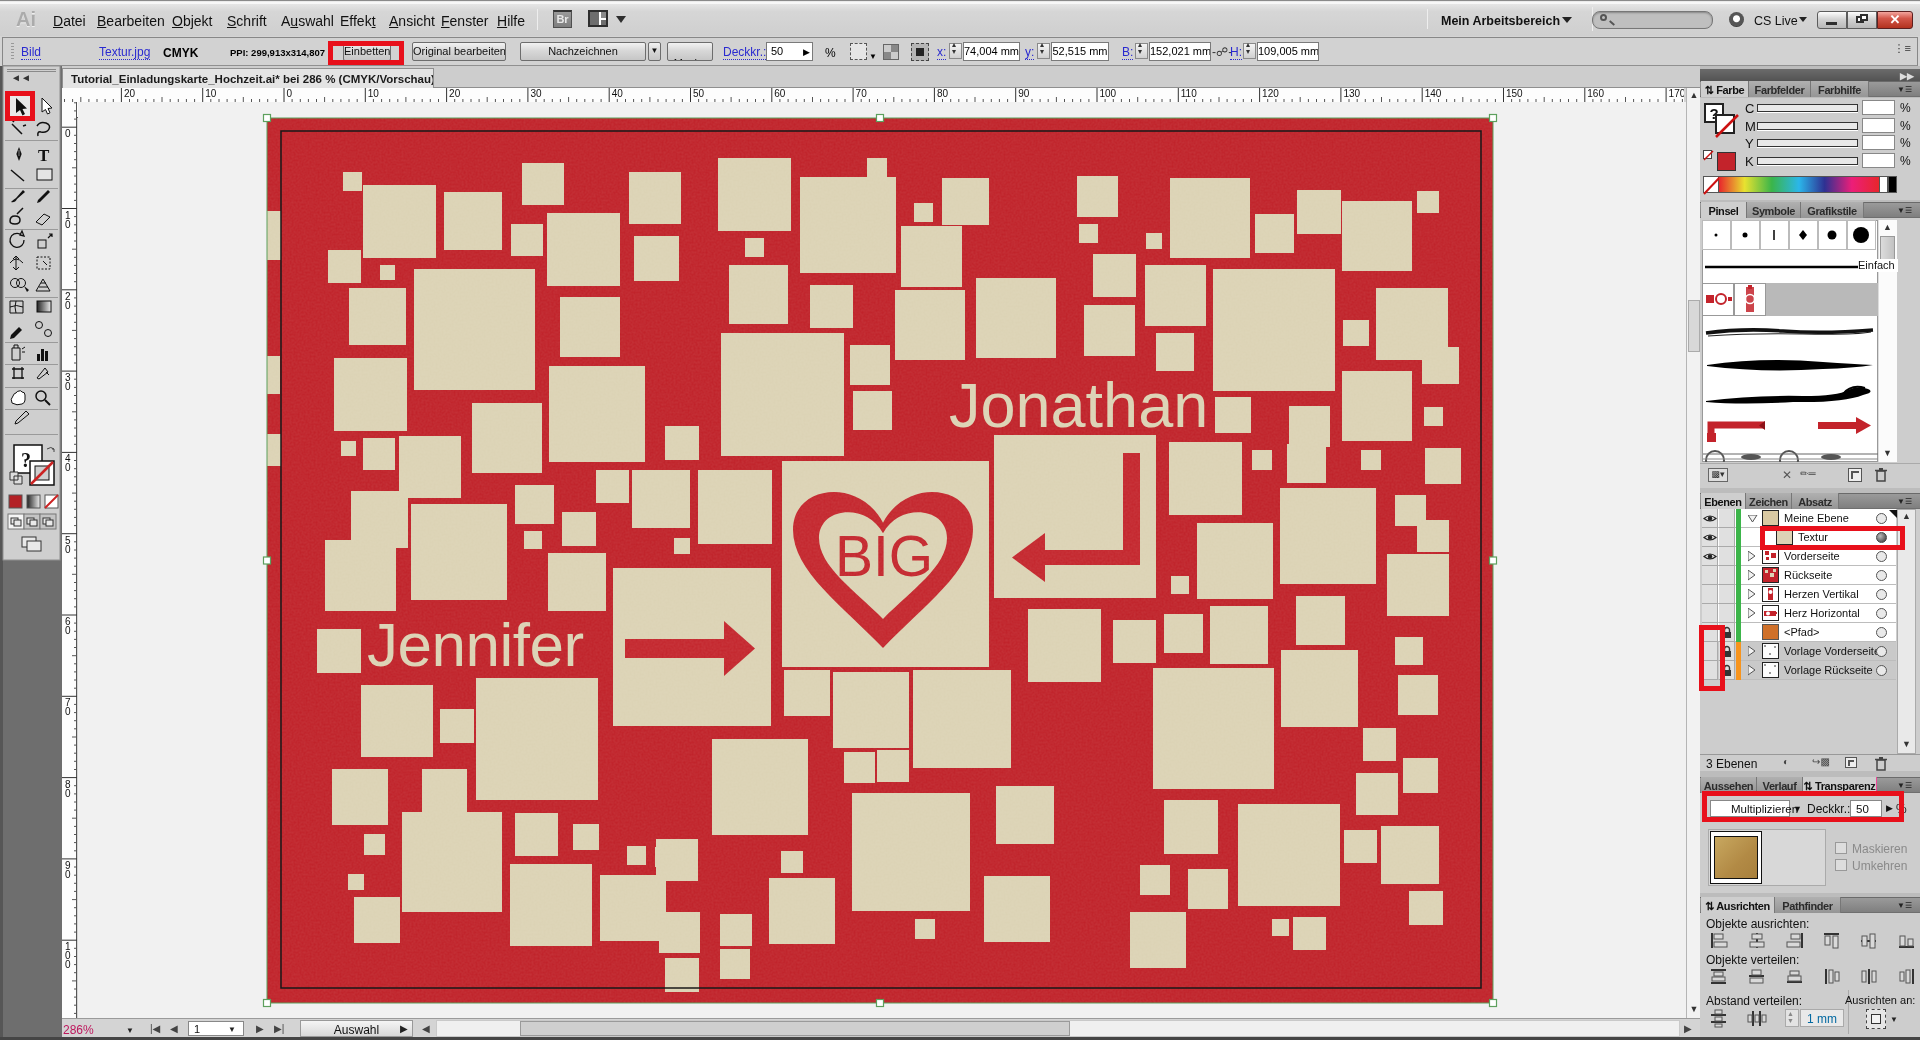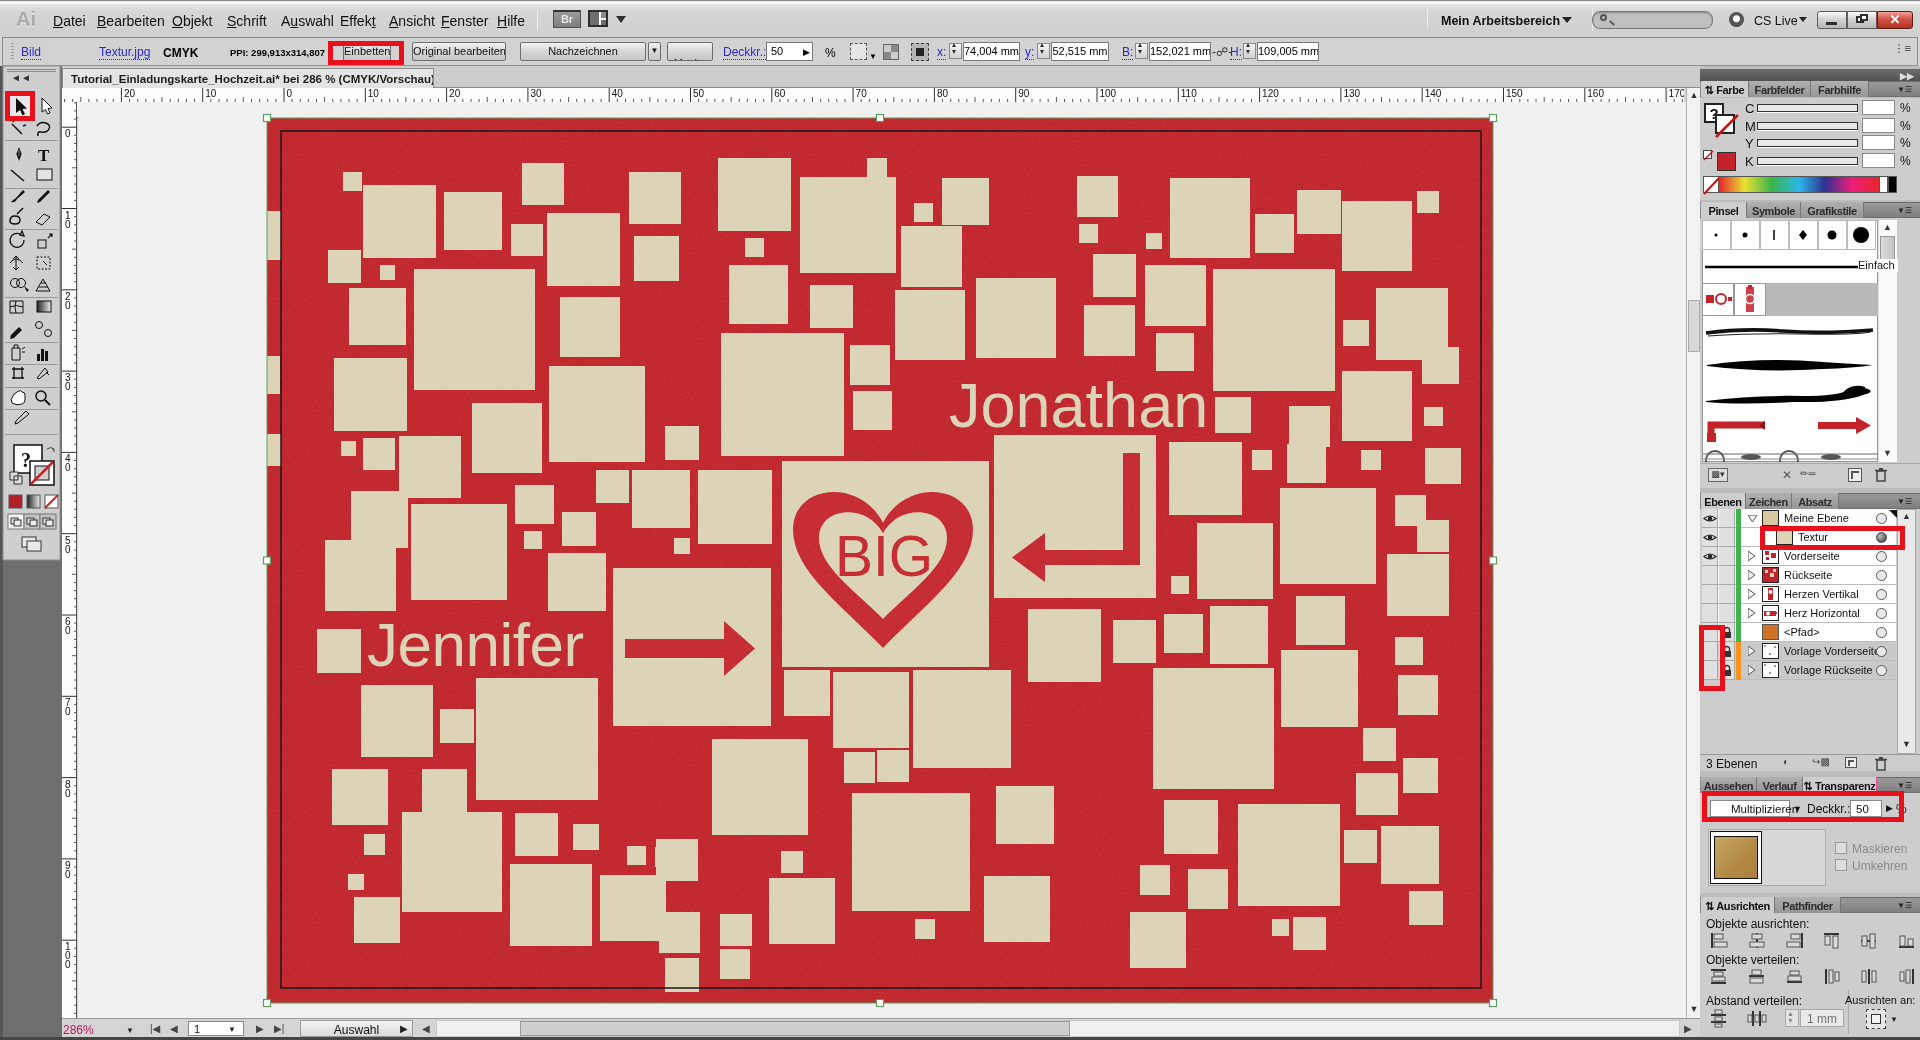--- a/index.html
+++ b/index.html
@@ -51,21 +51,21 @@
   <div class="menu" style="left:53px;"><u>D</u>atei</div>
   <div class="menu" style="left:97px;"><u>B</u>earbeiten</div>
   <div class="menu" style="left:172px;"><u>O</u>bjekt</div>
   <div class="menu" style="left:227px;"><u>S</u>chrift</div>
   <div class="menu" style="left:281px;">A<u>u</u>swahl</div>
   <div class="menu" style="left:340px;">Effek<u>t</u></div>
   <div class="menu" style="left:389px;"><u>A</u>nsicht</div>
   <div class="menu" style="left:441px;"><u>F</u>enster</div>
   <div class="menu" style="left:497px;"><u>H</u>ilfe</div>
   <div class="abs" style="left:537px;top:8px;width:1px;height:21px;background:#aaa;border-right:1px solid #eee;"></div>
-  <div class="abs" style="left:553px;top:9px;width:28px;height:18px;background:linear-gradient(#9a9a9a,#7e7e7e);border:1px solid #4e4e4e;border-top:2px solid #333;color:#e8e8e8;font-size:11px;font-weight:bold;text-align:center;padding-top:1px;">Br</div>
+  <div class="abs" style="left:553px;top:9px;width:19px;height:18px;background:linear-gradient(#9a9a9a,#7e7e7e);border:1px solid #4e4e4e;border-top:2px solid #333;color:#e8e8e8;font-size:11px;font-weight:bold;text-align:center;padding-top:1px;">Br</div>
   <div class="abs" style="left:588px;top:9px;width:20px;height:17px;background:#fff;border:2px solid #2e2e2e;"></div>
   <div class="abs" style="left:590px;top:11px;width:9px;height:13px;background:#6e6e6e;"></div>
   <div class="abs" style="left:601px;top:11px;width:5px;height:6px;background:#8a8a8a;"></div>
   <div class="abs" style="left:601px;top:19px;width:5px;height:5px;background:#6e6e6e;"></div>
   <div class="abs" style="left:616px;top:15px;width:0;height:0;border:5px solid transparent;border-top:7px solid #2e2e2e;"></div>
   <div class="abs" style="left:1427px;top:8px;width:1px;height:20px;background:#a5a5a5;border-right:1px solid #eee;"></div>
     <div class="menu" style="left:1441px;font-weight:bold;font-size:12.5px;top:13px;">Mein Arbeitsbereich</div>
   <div class="abs" style="left:1562px;top:16px;width:0;height:0;border:5px solid transparent;border-top:6px solid #222;"></div>
   <div class="abs" style="left:1592px;top:6px;width:1px;height:24px;background:#aaa;border-right:1px solid #eee;"></div>
   <div class="abs" style="left:1592px;top:10px;width:121px;height:18px;background:#bfbfbf;border:1px solid #777;border-radius:8px;box-shadow:inset 0 1px 2px rgba(0,0,0,.3);"></div>
@@ -1184,20 +1184,20 @@
     <div class="abs" style="left:47px;top:943px;width:20px;height:19px;"><svg width="20" height="19" viewBox="0 0 20 19">
         <line x1="6" y1="2" x2="6" y2="17" stroke="#333" stroke-width="2"></line>
         <line x1="13" y1="2" x2="13" y2="17" stroke="#333" stroke-width="2"></line>
         <rect x="1" y="6" width="4" height="7" fill="#d9d9d9" stroke="#555"></rect>
         <rect x="8" y="6" width="4" height="7" fill="#d9d9d9" stroke="#555"></rect>
         <rect x="15" y="6" width="4" height="7" fill="#d9d9d9" stroke="#555"></rect>
       </svg></div>
     <div class="abs" style="left:85px;top:943px;width:14px;height:18px;background:#e3e3e3;border:1px solid #aaa;"></div>
     <div class="abs" style="left:87px;top:944px;width:10px;height:8px;font-size:7px;color:#888;">▲</div>
     <div class="abs" style="left:87px;top:951px;width:10px;height:8px;font-size:7px;color:#888;">▼</div>
-    <div class="abs" style="left:100px;top:943px;width:44px;height:18px;background:#e9e9e9;border:1px solid #aaa;font-size:12px;color:#737373;padding:2px 0 0 6px;">1 mm</div>
+    <div class="abs" style="left:100px;top:943px;width:44px;height:18px;background:#e9e9e9;border:1px solid #aaa;font-size:12px;color:#0369a1;padding:2px 0 0 6px;">1 mm</div>
     <div class="abs" style="left:152px;top:854px;width:1px;height:0px;"></div>
     <div class="abs" style="left:148px;top:924px;width:1px;height:44px;background:#aaa;"></div>
     <div class="abs" style="left:145px;top:928px;width:76px;height:13px;font-size:11px;color:#111;white-space:nowrap;">Ausrichten an:</div>
     <div class="abs" style="left:166px;top:943px;width:20px;height:20px;border:1px dashed #444;background:#e6e6e6;"></div>
     <div class="abs" style="left:171px;top:948px;width:10px;height:10px;border:1px solid #333;background:#f2f2f2;"></div>
     <div class="abs" style="left:190px;top:949px;width:10px;height:10px;font-size:8px;color:#222;">▼</div>
   </div>
 
 </body></html>

